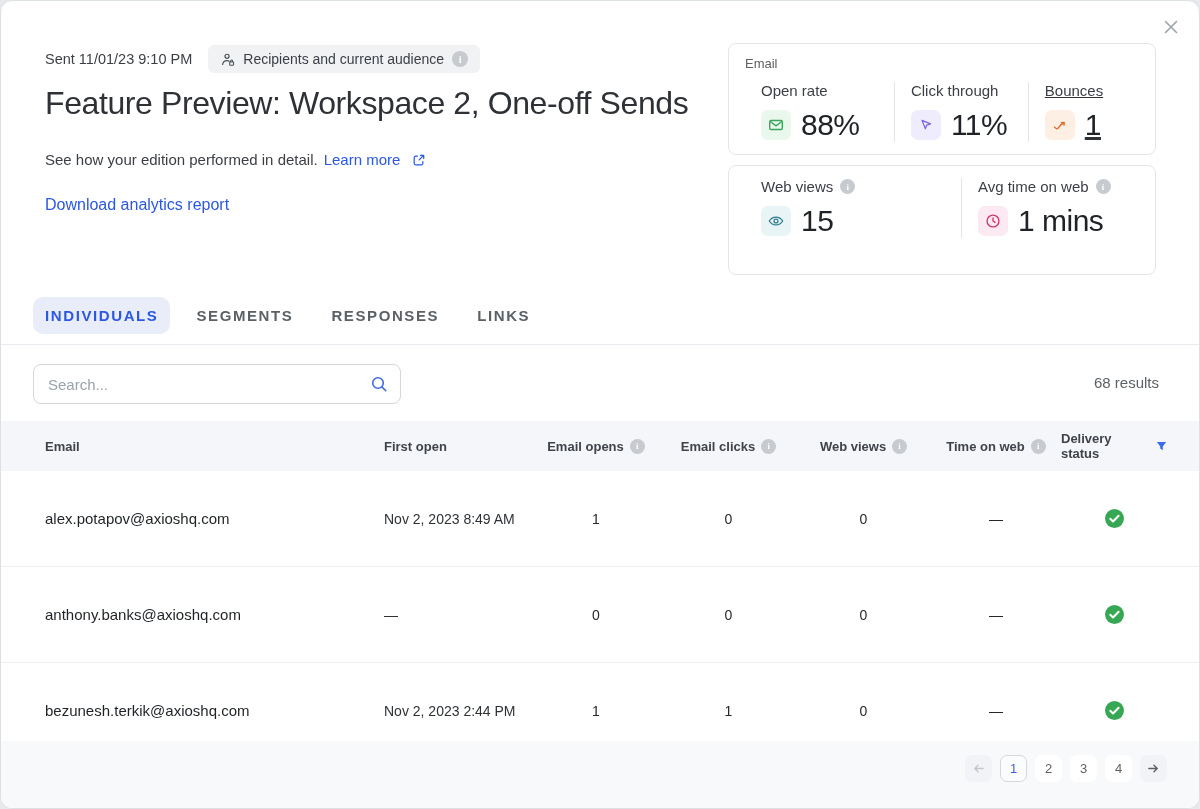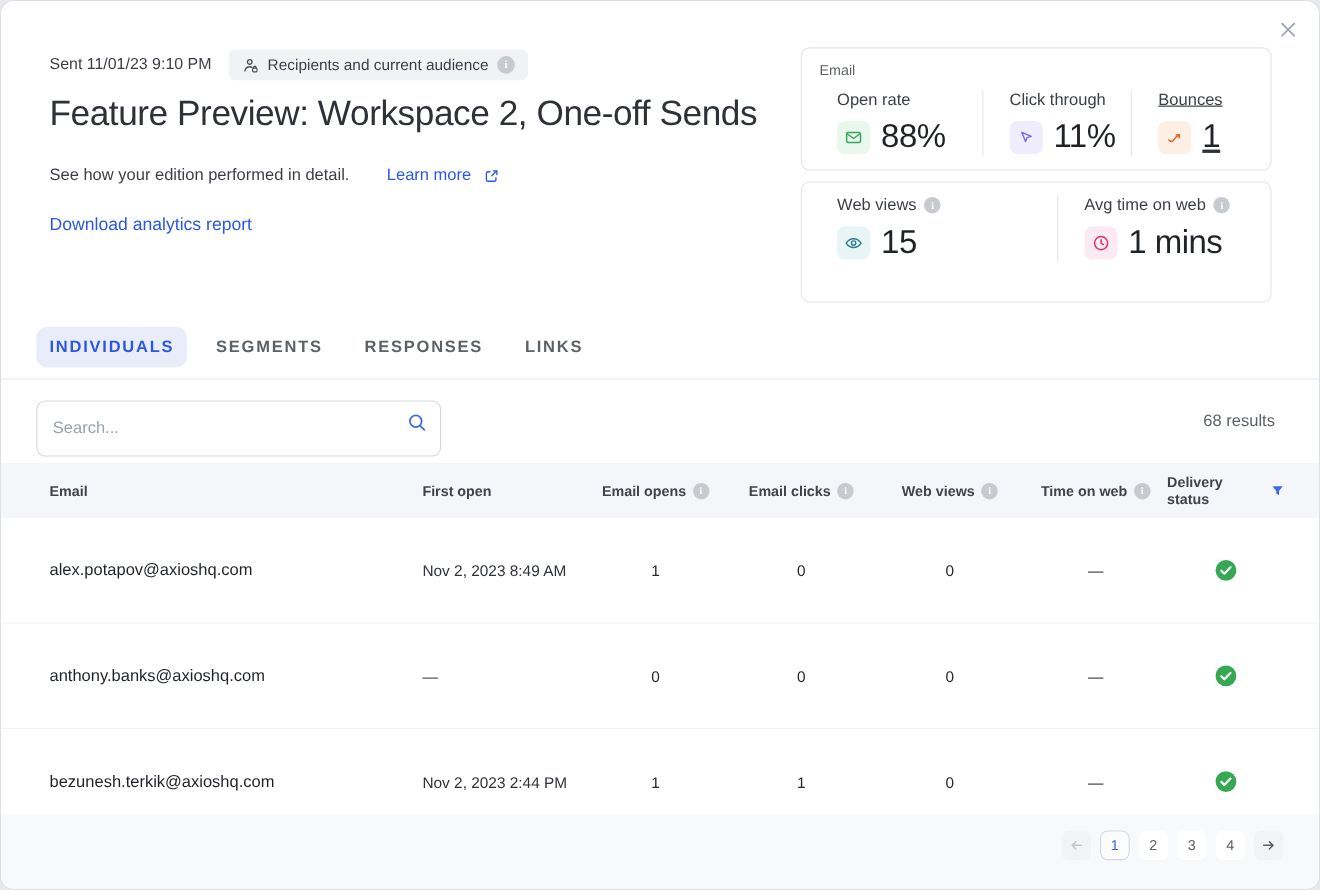--- a/index.html
+++ b/index.html
@@ -49,37 +49,37 @@
     position:absolute; top:84px; left:44px;
     font-size:32px; font-weight:500; letter-spacing:-0.4px;
     color:#2e3237;
   }
   .subtitle-row {
     position:absolute; top:150px; left:44px;
     font-size:15px; color:#3b3f45;
     display:flex; align-items:center; gap:6px;
   }
   .link { color:#2b57e3; text-decoration:none; cursor:pointer; }
-  .learn-more { display:inline-flex; align-items:center; gap:12px;margin-left:28px; }
+  .learn-more { display:inline-flex; align-items:center; gap:12px; }
   .download-link {
     position:absolute; top:195px; left:44px;
     font-size:16px;
   }
   
   .stat-card {
     position:absolute; left:727px; width:428px;
     border:1px solid #e3e5e9; border-radius:8px;
     background:#fff; padding:12px 16px;
   }
   .card-email { top:42px; height:112px; }
   .card-web   { top:164px; height:110px; }
   .card-label { font-size:13px; color:#5c6166; margin-bottom:11px; }
   .metrics { display:flex;margin-left:16px; }
   .metric { padding-right:14px; }
-  .metric + .metric { border-left:1px solid #e3e5e9; padding-left:24px; }
+  .metric + .metric { border-left:1px solid #e3e5e9; padding-left:16px; }
   .m-open   { width:140px; }
   .m-click  { width:140px; }
   .m-bounce { width:116px;text-decoration:underline; }
   .m-views  { width:210px; }
   .m-time   { width:186px; }
   .metric-label {
     font-size:15px; color:#3b3f45; margin-bottom:9px;
     display:flex; align-items:center; gap:7px;
   }
   .metric-value-row { display:flex; align-items:center; gap:10px; }
@@ -107,21 +107,21 @@
     color:#5c6166; cursor:pointer; white-space:nowrap;
   }
   .tab.active { background:#e9edf9; color:#2b57e3; }
   .tabs-divider {
     position:absolute; top:343px; left:0; right:0;
     height:1px; background:#e9ebee;
   }
   
   .search-box {
     position:absolute; top:363px; left:32px;
-    width:368px; height:51px;border-radius:14px;
+    width:368px; height:40px;border-radius:14px;
   }
   .search-input {
     width:100%; height:100%;
     border:1px solid #d4d7dc; border-radius:8px;
     padding:0 42px 0 14px; font-size:15px; color:#2e3237;
     font-family:"Liberation Sans","DejaVu Sans",sans-serif;
     outline:none; background:#fff;
   }
   .search-input::placeholder { color:#9aa2ab; }
   .search-icon {

